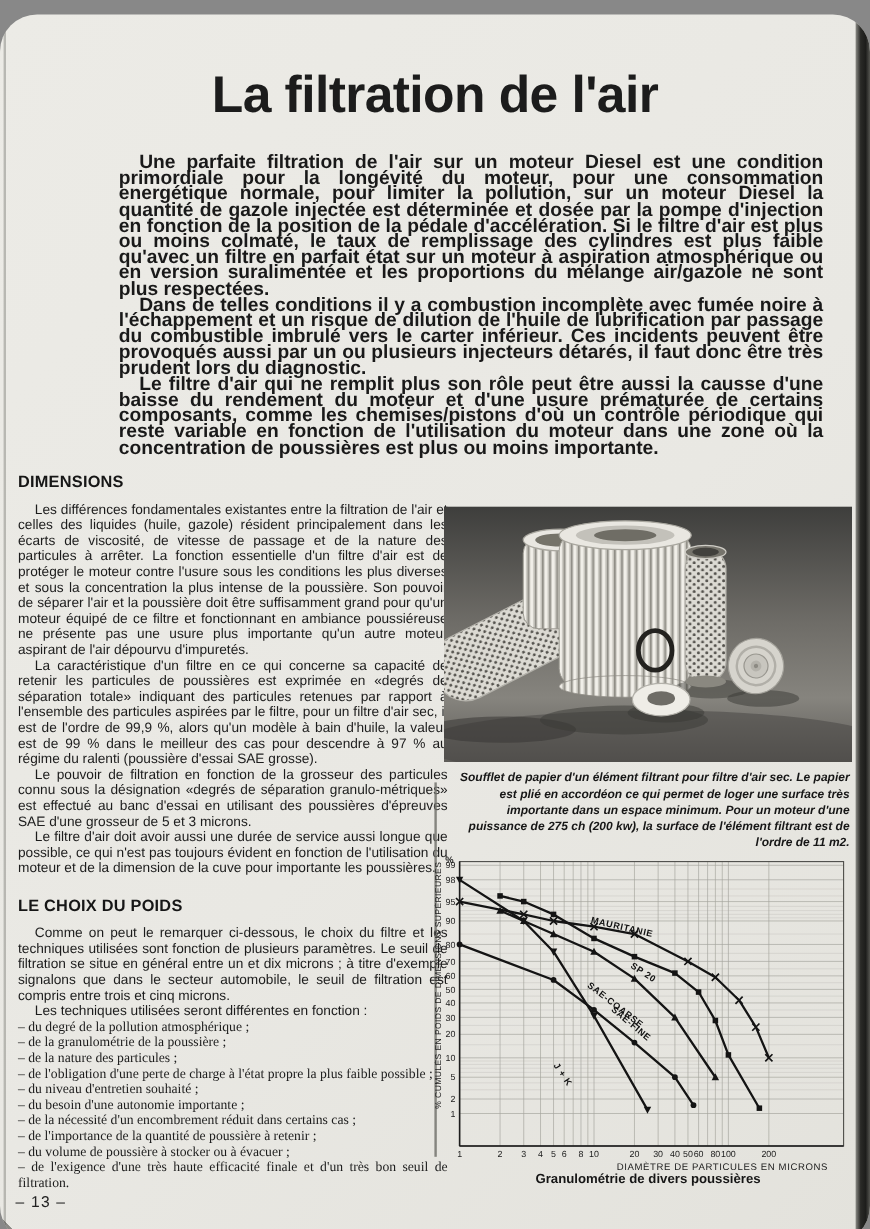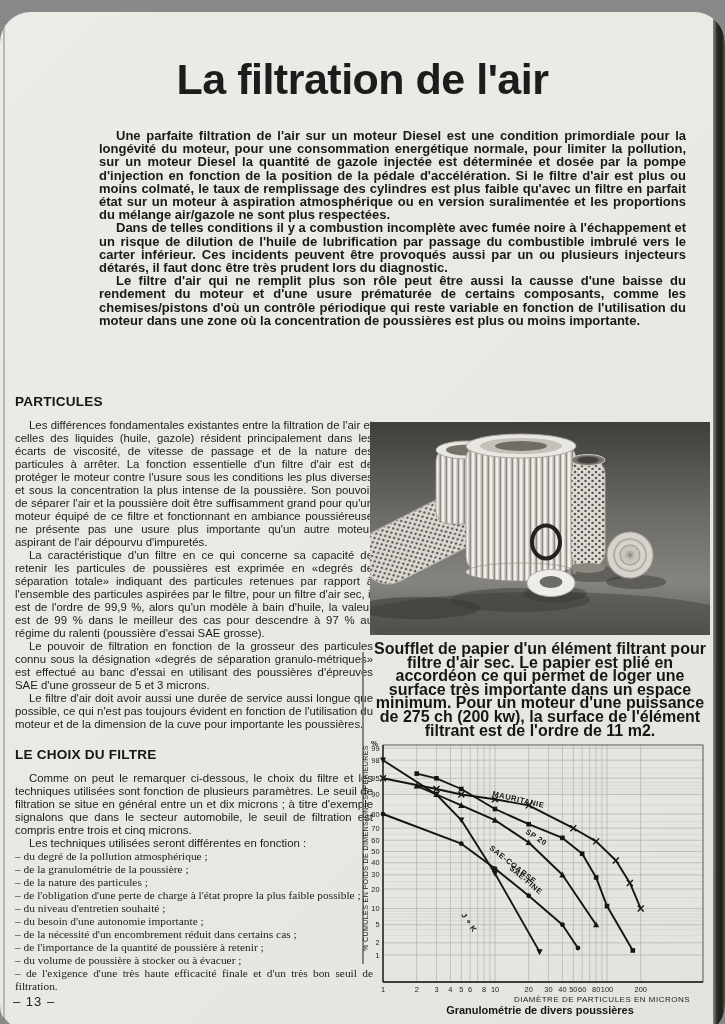--- a/index.html
+++ b/index.html
@@ -10,41 +10,41 @@
     font-family:"Liberation Sans", sans-serif;
     border-radius:31px;
   }
   .page-title{
     position:absolute;top:46px;left:0;width:100%;
     font-size:43px;font-weight:bold;text-align:center;
     letter-spacing:-0.5px;color:#1c1c1c;margin:0;line-height:1;
   }
   .intro{
     position:absolute;top:117px;left:99px;width:587px;
-    font-size:13px;line-height:13.2px;font-weight:bold;
+    font-size:16px;line-height:13.2px;font-weight:bold;
     text-align:justify;color:#191919;
   }
   .intro p{margin:0;text-indent:17px;}
   .left-col{
     position:absolute;top:383px;left:15px;width:358px;
     font-size:11.4px;line-height:13px;text-align:justify;color:#1c1c1c;
   }
   .left-col h2{font-size:13.6px;margin:0 0 11px 0;letter-spacing:.2px;color:#161616;}
   .left-col h2.second{margin-top:17px;}
   .left-col p{margin:0;text-indent:14px;}
   .left-col .list p{text-indent:0;margin:0;font-family:Liberation Serif, serif;}
   .col-rule{
     position:absolute;left:362px;top:640px;width:1.5px;height:312px;
     background:#73736d;opacity:.85;
   }
   .right-col{position:absolute;top:410px;left:370px;width:340px;}
   .photo-svg{display:block;width:340px;height:213px;}
   .photo-caption{
-    margin:7px 2px 0 2px;font-size:16px;line-height:13.6px;
-    font-weight:bold;text-align:center;color:#161616;
+    margin:7px 2px 0 2px;font-size:10px;line-height:13.6px;
+    font-weight:bold;text-align:right;color:#161616;font-style:italic;
   }
   .chart-svg{display:block;margin-left:-8px;margin-top:3px;}
   .chart-caption{
     margin:-2px 0 0 0;font-size:11px;font-weight:bold;
     text-align:center;color:#161616;
   }
   .page-number{
     position:absolute;top:982px;left:0;width:100%;
     text-align:left;font-size:13px;color:#222;letter-spacing:1px;padding-left:13px;
   }
@@ -68,29 +68,29 @@
   <h1 class="page-title">La filtration de l'air</h1>
 
   <div class="intro">
 
   <p>Une parfaite filtration de l'air sur un moteur Diesel est une condition primordiale pour la longévité du moteur, pour une consommation energétique normale, pour limiter la pollution, sur un moteur Diesel la quantité de gazole injectée est déterminée et dosée par la pompe d'injection en fonction de la position de la pédale d'accélération. Si le filtre d'air est plus ou moins colmaté, le taux de remplissage des cylindres est plus faible qu'avec un filtre en parfait état sur un moteur à aspiration atmosphérique ou en version suralimentée et les proportions du mélange air/gazole ne sont plus respectées.</p>
       <p>Dans de telles conditions il y a combustion incomplète avec fumée noire à l'échappement et un risque de dilution de l'huile de lubrification par passage du combustible imbrulé vers le carter inférieur. Ces incidents peuvent être provoqués aussi par un ou plusieurs injecteurs détarés, il faut donc être très prudent lors du diagnostic.</p>
       <p>Le filtre d'air qui ne remplit plus son rôle peut être aussi la causse d'une baisse du rendement du moteur et d'une usure prématurée de certains composants, comme les chemises/pistons d'où un contrôle périodique qui reste variable en fonction de l'utilisation du moteur dans une zone où la concentration de poussières est plus ou moins importante.</p>
     </div>
 
   <div class="left-col">
-    <h2>PARTICULES</h2>
+    <h2>DIMENSIONS</h2>
     <div>
 
     <p>Les différences fondamentales existantes entre la filtration de l'air et celles des liquides (huile, gazole) résident principalement dans les écarts de viscosité, de vitesse de passage et de la nature des particules à arrêter. La fonction essentielle d'un filtre d'air est de protéger le moteur contre l'usure sous les conditions les plus diverses et sous la concentration la plus intense de la poussière. Son pouvoir de séparer l'air et la poussière doit être suffisamment grand pour qu'un moteur équipé de ce filtre et fonctionnant en ambiance poussiéreuse ne présente pas une usure plus importante qu'un autre moteur aspirant de l'air dépourvu d'impuretés.</p>
         <p>La caractéristique d'un filtre en ce qui concerne sa capacité de retenir les particules de poussières est exprimée en «degrés de séparation totale» indiquant des particules retenues par rapport à l'ensemble des particules aspirées par le filtre, pour un filtre d'air sec, il est de l'ordre de 99,9 %, alors qu'un modèle à bain d'huile, la valeur est de 99 % dans le meilleur des cas pour descendre à 97 % au régime du ralenti (poussière d'essai SAE grosse).</p>
         <p>Le pouvoir de filtration en fonction de la grosseur des particules connu sous la désignation «degrés de séparation granulo-métriques» est effectué au banc d'essai en utilisant des poussières d'épreuves SAE d'une grosseur de 5 et 3 microns.</p>
         <p>Le filtre d'air doit avoir aussi une durée de service aussi longue que possible, ce qui n'est pas toujours évident en fonction de l'utilisation du moteur et de la dimension de la cuve pour importante les poussières.</p>
       </div>
-    <h2 class="second">LE CHOIX DU FILTRE</h2>
+    <h2 class="second">LE CHOIX DU POIDS</h2>
     <div>
 
     <p>Comme on peut le remarquer ci-dessous, le choix du filtre et les techniques utilisées sont fonction de plusieurs paramètres. Le seuil de filtration se situe en général entre un et dix microns ; à titre d'exemple signalons que dans le secteur automobile, le seuil de filtration est compris entre trois et cinq microns.</p>
         <p>Les techniques utilisées seront différentes en fonction :</p>
       </div>
     <div class="list">
 
     <p>– du degré de la pollution atmosphérique ;</p>
         <p>– de la granulométrie de la poussière ;</p>
         <p>– de la nature des particules ;</p>

